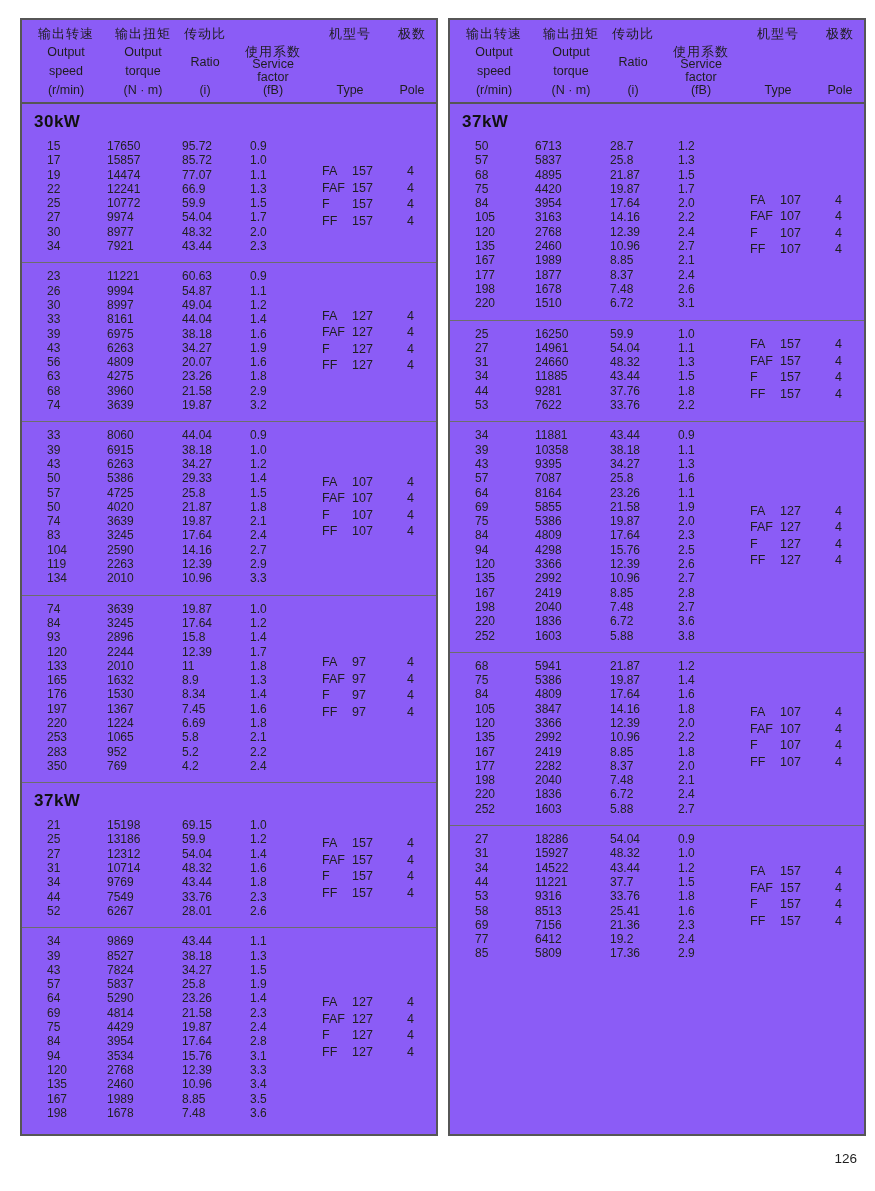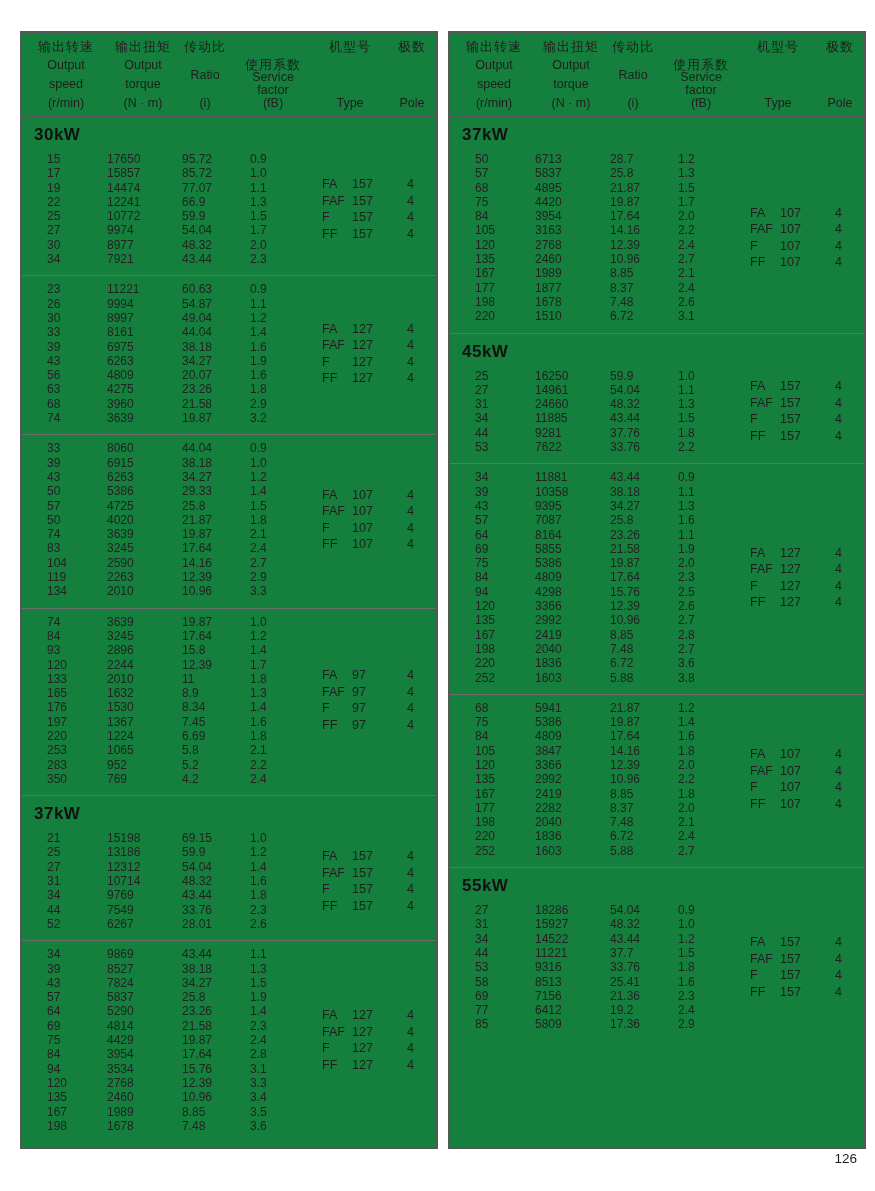--- a/index.html
+++ b/index.html
@@ -6,26 +6,26 @@
   .page{
     position:relative;
     width:875px;height:1191px;
     background:#ffffff;
     font-family:"Liberation Sans","DejaVu Sans",sans-serif;
     color:#222;
     overflow:hidden;
   }
   .spec-table{
     position:absolute;
-    top:31px;
+    top:18px;
     width:418px;height:1118px;
     border:2px solid #565656;
     box-sizing:border-box;
     display:flex;flex-direction:column;
-    background:#15803d;
+    background:#8b5cf6;
   }
   .spec-table.left{left:20px;}
   .spec-table.right{left:448px;}
 
   
   .thead{
     height:84px;
     box-sizing:border-box;
     border-bottom:2px solid #565656;
     display:flex;
@@ -801,21 +801,20 @@
               </div>
               <div class="trow">
                 <span class="tprefix">FF</span>
                 <span class="tsize">107</span>
                 <span class="tpole">4</span>
               </div>
             </div>
           </div>
         </div>
         <div class="segment">
-          <div class="seg-title">45kW</div>
           <div class="seg-body">
             <div class="rows">
               <div class="row">
                 <span class="c-speed">25</span>
                 <span class="c-torque">16250</span>
                 <span class="c-ratio">59.9</span>
                 <span class="c-fb">1.0</span>
               </div>
               <div class="row">
                 <span class="c-speed">27</span>
@@ -1078,21 +1077,20 @@
               </div>
               <div class="trow">
                 <span class="tprefix">FF</span>
                 <span class="tsize">107</span>
                 <span class="tpole">4</span>
               </div>
             </div>
           </div>
         </div>
         <div class="segment">
-          <div class="seg-title">55kW</div>
           <div class="seg-body">
             <div class="rows">
               <div class="row">
                 <span class="c-speed">27</span>
                 <span class="c-torque">18286</span>
                 <span class="c-ratio">54.04</span>
                 <span class="c-fb">0.9</span>
               </div>
               <div class="row">
                 <span class="c-speed">31</span>

